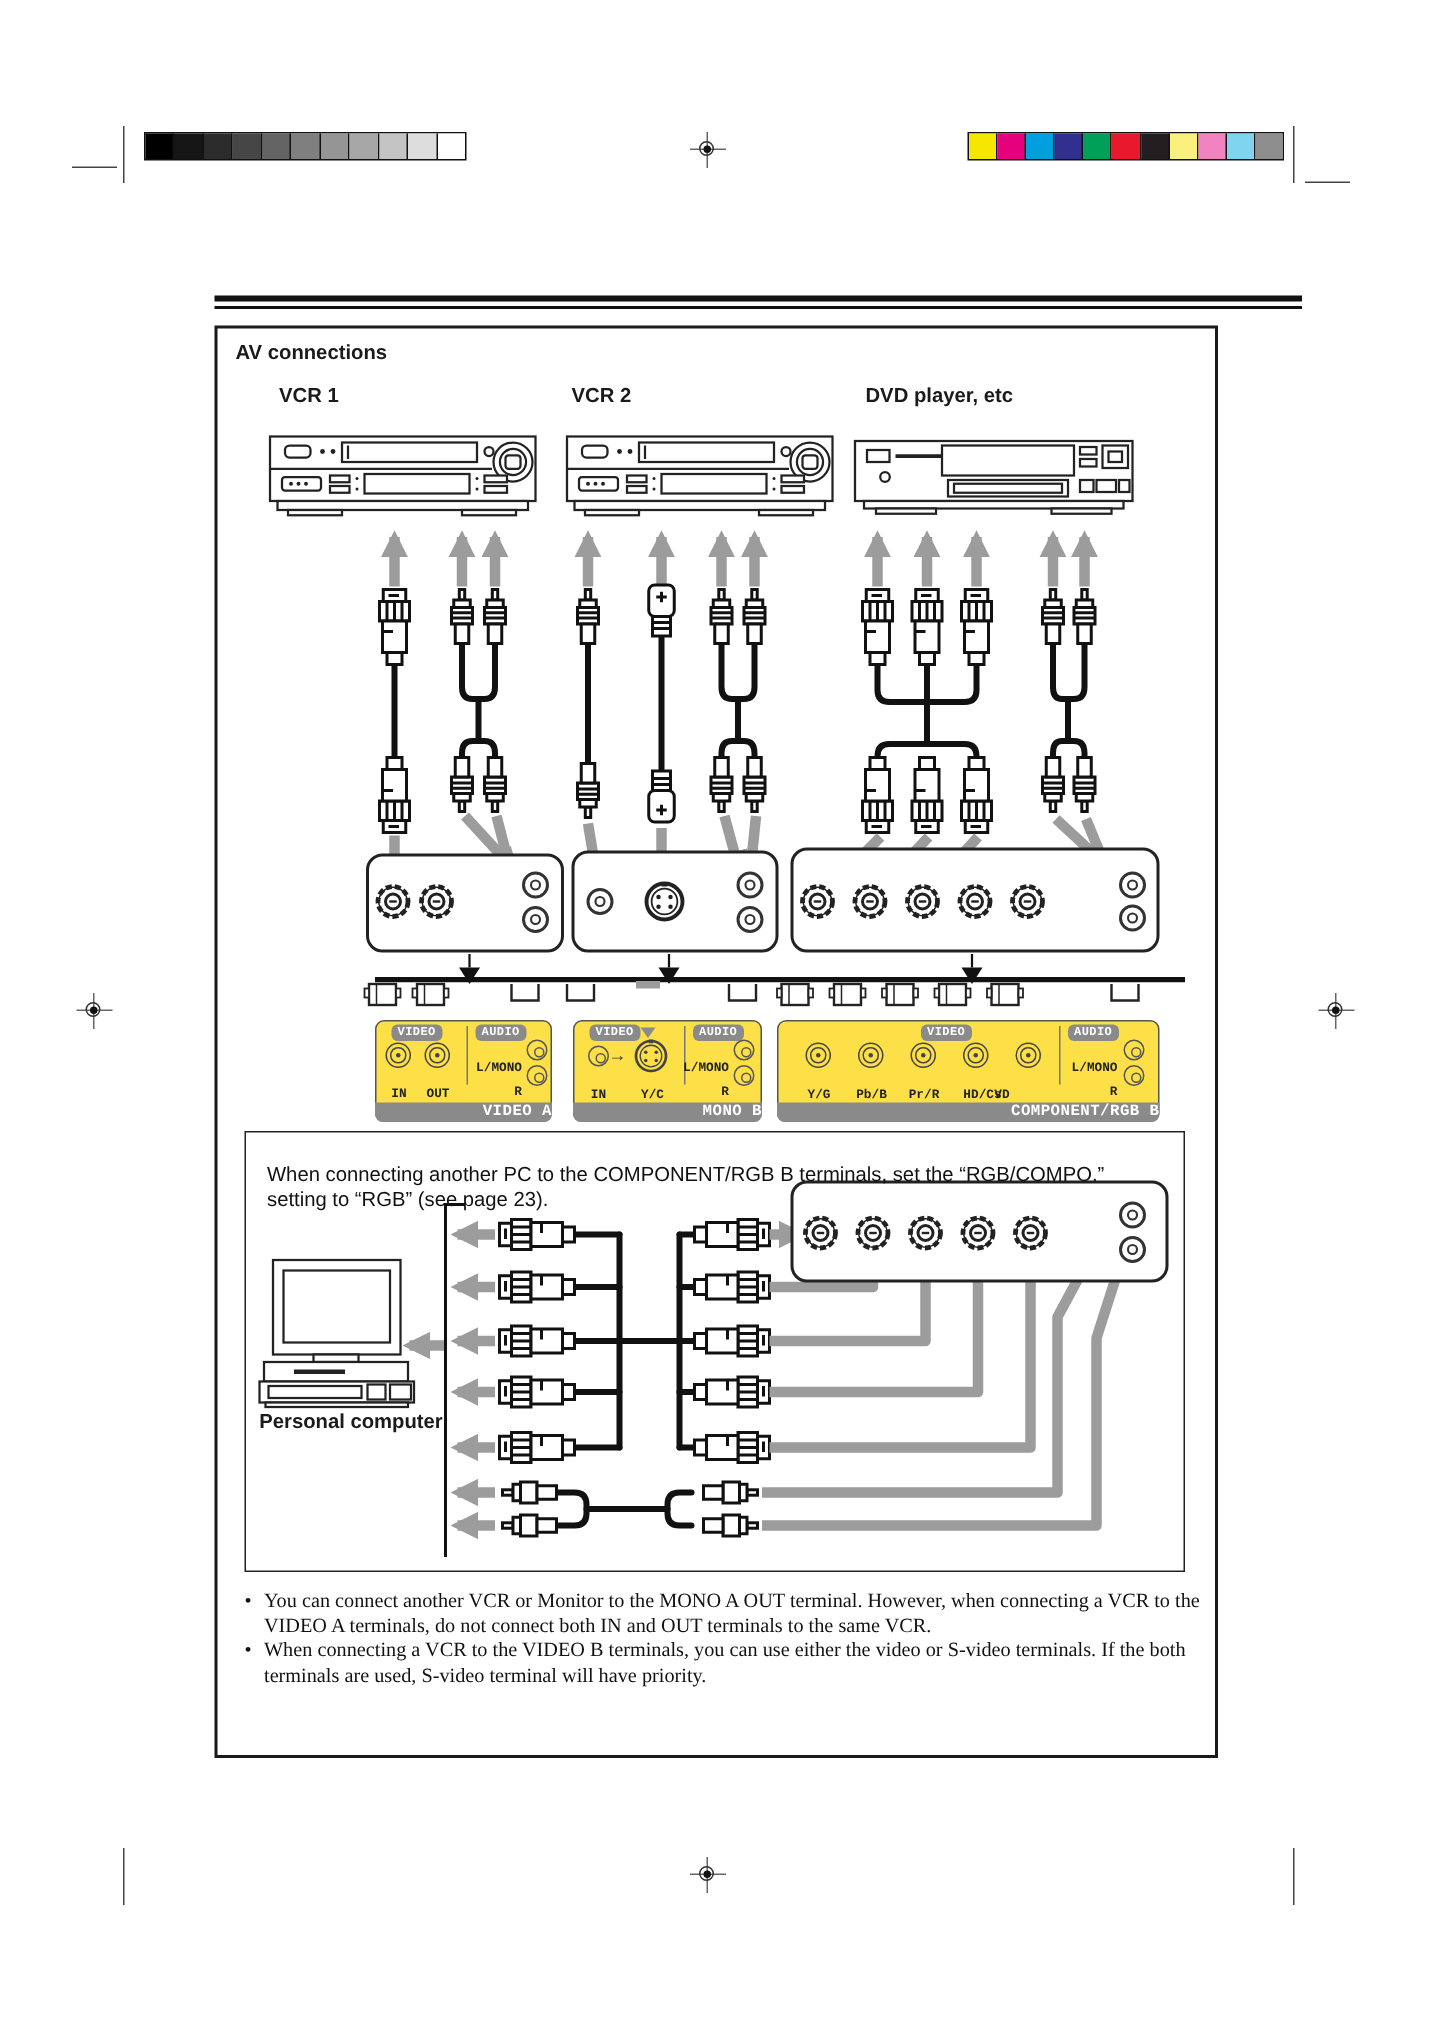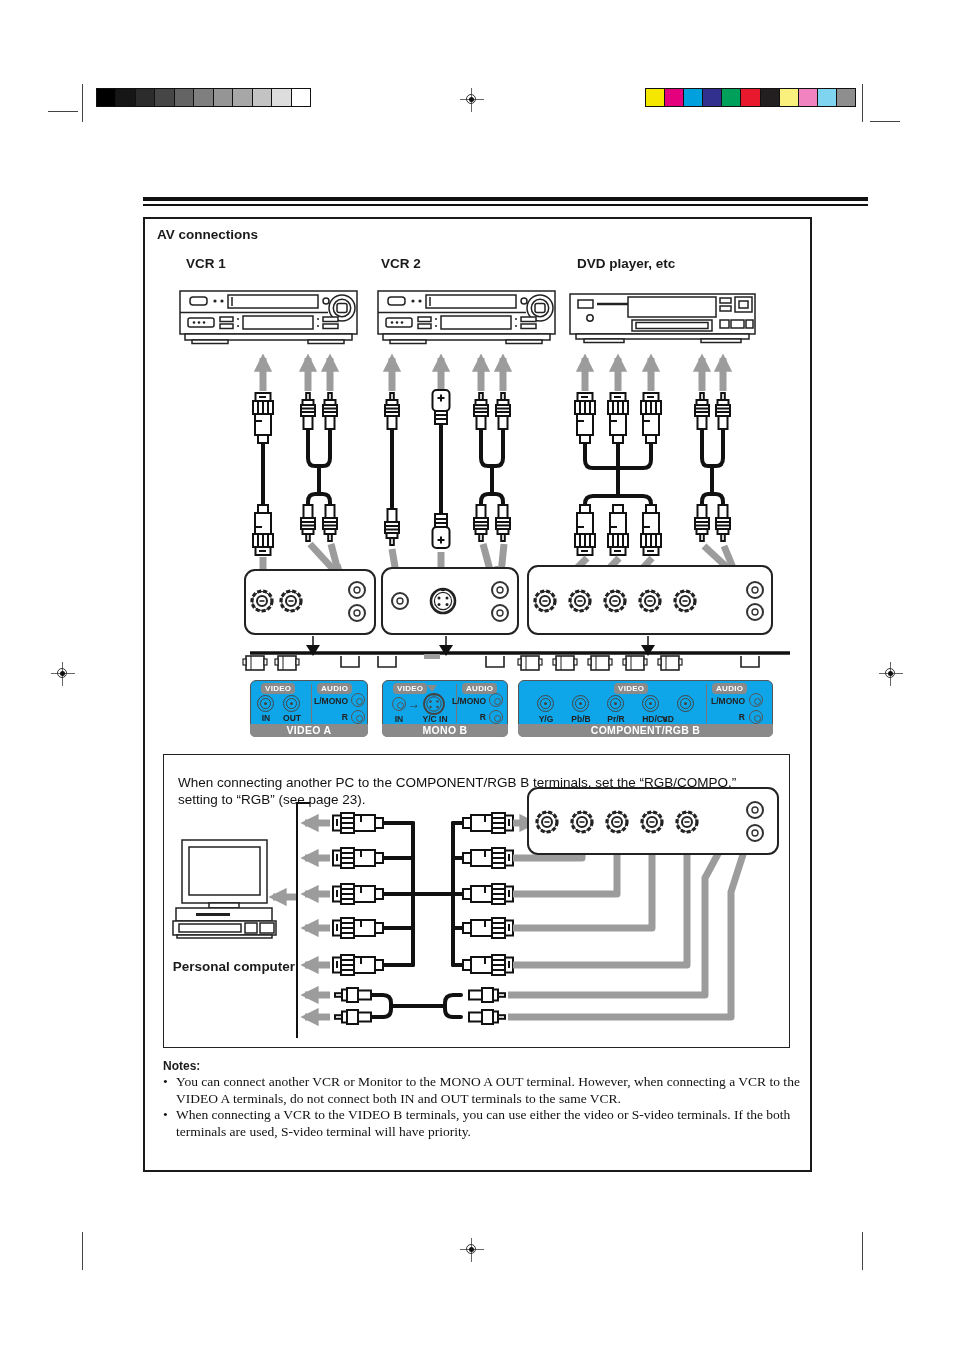--- a/index.html
+++ b/index.html
@@ -21,37 +21,37 @@
   .h-title{font-size:36px;font-weight:bold;letter-spacing:-1.5px;}
   .h-suffix{font-size:13px;font-weight:bold;margin-left:9px;}
   .rule-thick{position:absolute;left:143px;top:197px;width:725px;height:4px;background:#111;}
   .rule-thin{position:absolute;left:143px;top:204px;width:725px;height:2px;background:#111;}
   
   .mainbox{position:absolute;left:143px;top:217px;width:669px;height:955px;border:2px solid #1a1a1a;box-sizing:border-box;}
   .innerbox{position:absolute;left:163px;top:754px;width:627px;height:294px;border:1.5px solid #222;box-sizing:border-box;}
   .sec-head{position:absolute;left:157px;top:227px;font-size:13.5px;font-weight:bold;}
   .dev-label{position:absolute;top:256px;width:170px;font-size:13.5px;font-weight:bold;}
   
-  .panel{position:absolute;top:680px;height:57px;border:1.2px solid #555;border-radius:6px;box-sizing:border-box;background:#0ea5e9;}
+  .panel{position:absolute;top:680px;height:68px;border:1.2px solid #555;border-radius:6px;box-sizing:border-box;background:#fde047;font-family:Liberation Mono, monospace;}
   .panel .bar{position:absolute;left:-1px;right:-1px;bottom:-1px;height:13px;background:#8a8a8a;color:#fff;
-              font-size:10.5px;font-weight:bold;text-align:center;line-height:13px;border-radius:0 0 5px 5px;letter-spacing:0.3px;}
+              font-size:10.5px;font-weight:bold;text-align:right;line-height:13px;border-radius:0 0 5px 5px;letter-spacing:0.3px;}
   .badge{position:absolute;background:#8a8a8a;color:#fff;font-size:8px;font-weight:bold;padding:1px 4px;border-radius:4px;letter-spacing:0.3px;}
-  .plabel{position:absolute;font-size:8.5px;font-weight:bold;color:#222;text-align:center;}
+  .plabel{position:absolute;font-size:8.5px;font-weight:bold;color:#222;text-align:center;margin-top:11px;}
   .plabel.r{text-align:right;}
   .pdivider{position:absolute;top:3px;width:1px;height:39px;background:#777;}
   .rca-ic{position:absolute;width:14px;height:14px;border:1.6px solid #555;border-radius:50%;box-sizing:border-box;}
   .rca-ic::after{content:"";position:absolute;left:50%;top:50%;width:5px;height:5px;margin:-2.5px 0 0 -2.5px;border:1px solid #555;border-radius:50%;}
   .bnc-ic{position:absolute;width:17px;height:17px;border:1.8px solid #444;border-radius:50%;box-sizing:border-box;}
   .bnc-ic::before{content:"";position:absolute;inset:2.2px;border:1.1px solid #444;border-radius:50%;}
   .bnc-ic::after{content:"";position:absolute;left:50%;top:50%;width:3px;height:3px;margin:-1.5px 0 0 -1.5px;background:#444;border-radius:50%;}
   .flowarrow{position:absolute;font-size:12px;font-weight:bold;color:#333;}
   .downptr{position:absolute;width:0;height:0;border-left:5px solid transparent;border-right:5px solid transparent;border-top:7px solid #8a8a8a;}
   
   .pcnote{position:absolute;left:178px;top:760px;width:600px;font-family:Liberation Sans, sans-serif;font-size:13.5px;line-height:1.32;color:#111;}
-  .pclabel{position:absolute;left:164px;top:940px;width:140px;text-align:center;font-size:13.5px;font-weight:bold;margin-top:19px;}
+  .pclabel{position:absolute;left:164px;top:940px;width:140px;text-align:center;font-size:13.5px;font-weight:bold;}
   
   .notes{position:absolute;left:163px;top:1059px;width:655px;}
   .notes .nh{font-size:12px;font-weight:bold;margin-bottom:1px;}
   .notes .ni{display:flex;font-family:"Liberation Serif",serif;font-size:13.5px;line-height:1.24;color:#111;}
   .notes .ni .bu{width:13px;flex:0 0 13px;}
   
   svg.art{position:absolute;left:0;top:0;pointer-events:none;}
   .k{stroke:#111;fill:#fff;stroke-width:2;}
   .dev{stroke:#222;fill:#fff;stroke-width:1.5;}
   .devf{fill:#222;stroke:none;}
@@ -528,21 +528,20 @@
     <span class="plabel r" style="left:188px;top:31px;width:38px">R</span>
     <span class="rca-ic" style="left:230px;top:29px"></span>
     <div class="bar">COMPONENT/RGB B</div>
   </div>
 
   <div class="innerbox"></div>
   <p class="pcnote">When connecting another PC to the COMPONENT/RGB B terminals, set the “RGB/COMPO.” setting to “RGB” (see page 23).</p>
   <div class="pclabel">Personal computer</div>
 
   <div class="notes">
-    <div class="nh">Notes:</div>
     <div class="ni">
       <span class="bu">•</span>
       <span>You can connect another VCR or Monitor to the MONO A OUT terminal. However, when connecting a VCR to the VIDEO A terminals, do not connect both IN and OUT terminals to the same VCR.</span>
     </div>
     <div class="ni">
       <span class="bu">•</span>
       <span>When connecting a VCR to the VIDEO B terminals, you can use either the video or S-video terminals. If the both terminals are used, S-video terminal will have priority.</span>
     </div>
   </div>
 

